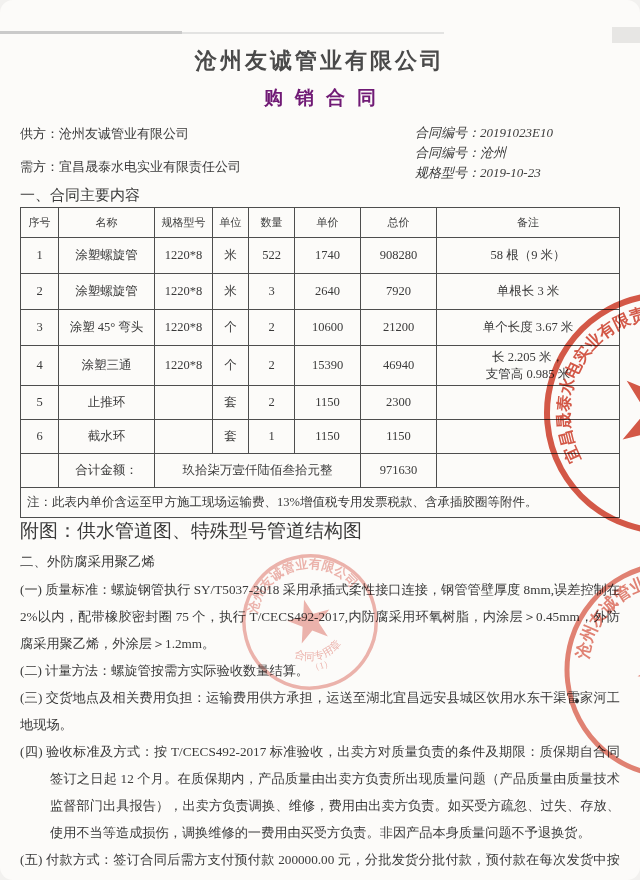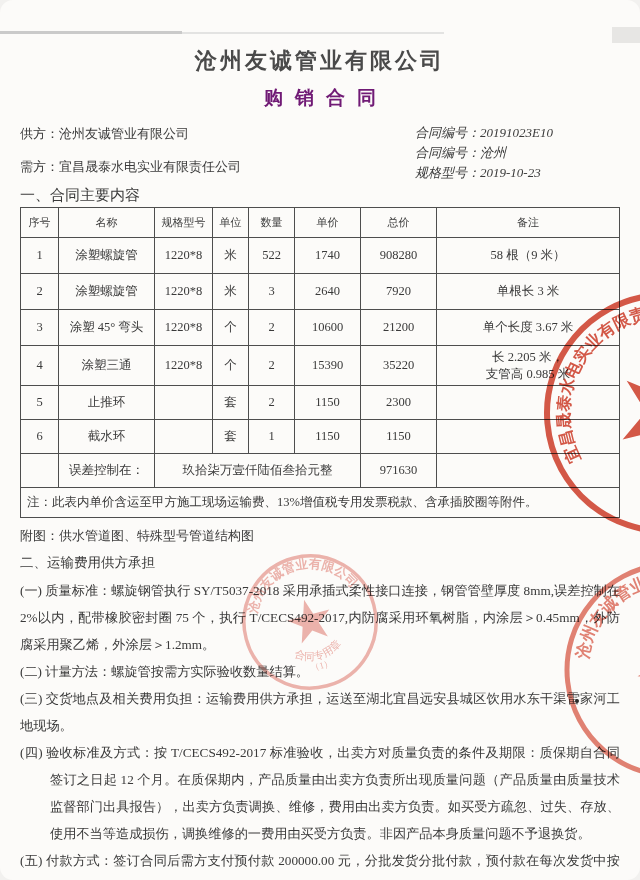--- a/index.html
+++ b/index.html
@@ -26,21 +26,21 @@
   .sec-heading { font-size:15px; margin-top:3px; }
   
   table { width:600px; border-collapse:collapse; margin-top:2px; font-size:12.5px; }
   th, td { border:1px solid #4e4e4e; text-align:center; vertical-align:middle; padding:1px 2px; font-weight:normal; }
   th { height:30px; font-size:11px; }
   td.note-cell { text-align:left; padding:4px 6px; height:30px; font-size:12.5px; }
   .r1 td,.r2 td,.r3 td { height:36px; }
   .r4 td { height:40px; }
   .r5 td,.r6 td { height:34px; }
   .rt td { height:34px; }
-  .attachment { margin-top:9px; font-size:13px; }
+  .attachment { font-size:19px; }
   .sec2-heading { margin-top:9px; font-size:13.5px; }
   
   .clauses { margin-top:5px; font-size:13.2px; }
   .clauses p { line-height:27px; text-align:justify; }
   .clauses p.hang { padding-left:30px; text-indent:-30px; }
   
   .stamp { position:absolute; mix-blend-mode:multiply; pointer-events:none; }
   .stamp text { font-family:"Liberation Serif","DejaVu Serif",serif; }
   .stamp-a { left:530px; top:278px; opacity:.85; }
   .stamp-b { left:225px; top:537px; opacity:.5; }
@@ -125,21 +125,21 @@
         <td>21200</td>
         <td>单个长度 3.67 米</td>
       </tr>
       <tr class="r4">
         <td>4</td>
         <td>涂塑三通</td>
         <td>1220*8</td>
         <td>个</td>
         <td>2</td>
         <td>15390</td>
-        <td>35220</td>
+        <td>46940</td>
         <td>
           <div>长 2.205 米，</div>
           <div>支管高 0.985 米</div>
         </td>
       </tr>
       <tr class="r5">
         <td>5</td>
         <td>止推环</td>
         <td></td>
         <td>套</td>
@@ -153,34 +153,34 @@
         <td>截水环</td>
         <td></td>
         <td>套</td>
         <td>1</td>
         <td>1150</td>
         <td>1150</td>
         <td></td>
       </tr>
       <tr class="rt">
         <td></td>
-        <td>误差控制在：</td>
+        <td>合计金额：</td>
         <td colspan="4">玖拾柒万壹仟陆佰叁拾元整</td>
         <td>971630</td>
         <td></td>
       </tr>
       <tr>
         <td colspan="8" class="note-cell">注：此表内单价含运至甲方施工现场运输费、13%增值税专用发票税款、含承插胶圈等附件。</td>
       </tr>
     </tbody>
       </table>
 
     <div class="attachment">附图：供水管道图、特殊型号管道结构图</div>
 
-    <div class="sec2-heading">二、运输费用供方承担</div>
+    <div class="sec2-heading">二、外防腐采用聚乙烯</div>
 
     <div class="clauses">
       <p>(一) 质量标准：螺旋钢管执行 SY/T5037-2018 采用承插式柔性接口连接，钢管管壁厚度 8mm,误差控制在 2%以内，配带橡胶密封圈 75 个，执行 T/CECS492-2017,内防腐采用环氧树脂，内涂层＞0.45mm，外防腐采用聚乙烯，外涂层＞1.2mm。</p>
       <p>(二) 计量方法：螺旋管按需方实际验收数量结算。</p>
       <p>(三) 交货地点及相关费用负担：运输费用供方承担，运送至湖北宜昌远安县城区饮用水东干渠雷家河工地现场。</p>
       <p class="hang">(四) 验收标准及方式：按 T/CECS492-2017 标准验收，出卖方对质量负责的条件及期限：质保期自合同签订之日起 12 个月。在质保期内，产品质量由出卖方负责所出现质量问题（产品质量由质量技术监督部门出具报告），出卖方负责调换、维修，费用由出卖方负责。如买受方疏忽、过失、存放、使用不当等造成损伤，调换维修的一费用由买受方负责。非因产品本身质量问题不予退换货。</p>
       <p>(五) 付款方式：签订合同后需方支付预付款 200000.00 元，分批发货分批付款，预付款在每次发货中按比例扣回。</p>
 
     </div>
   </div>

